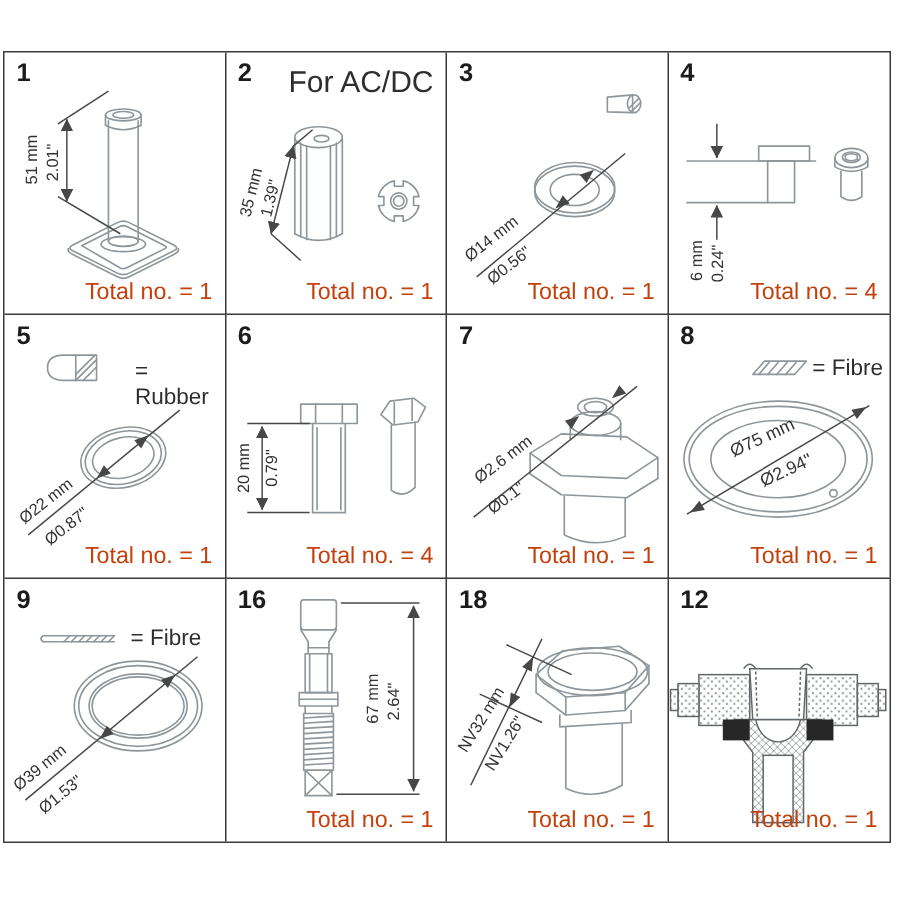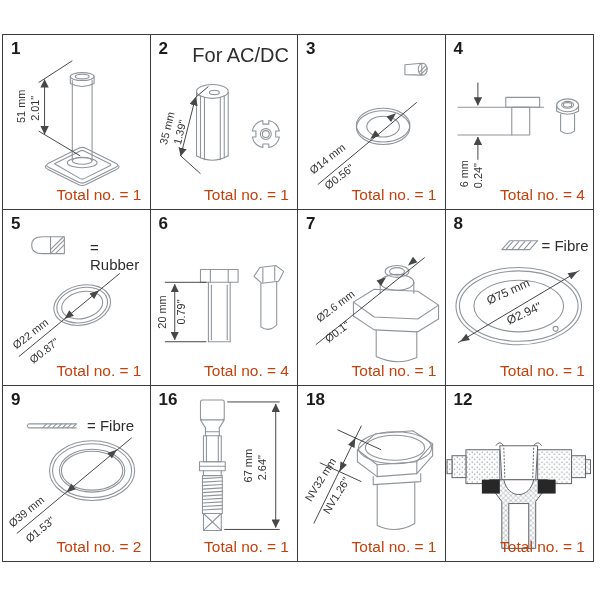--- a/index.html
+++ b/index.html
@@ -273,21 +273,20 @@
         <ellipse cx="90" cy="85" rx="31" ry="19.5"></ellipse>
       </g>
       <g>
         <line class="dim" x1="14" y1="148" x2="130" y2="52"></line>
         <path class="ah" d="M0,0 L-9.5,3.6 L-9.5,-3.6 Z" transform="translate(115,64) rotate(-40)"></path>
         <path class="ah" d="M0,0 L-9.5,3.6 L-9.5,-3.6 Z" transform="translate(64,107) rotate(140)"></path>
         <text class="dimtext" transform="translate(26,129) rotate(-39)" text-anchor="middle">Ø39 mm</text>
         <text class="dimtext" transform="translate(40,147) rotate(-39)" text-anchor="middle">Ø1.53"</text>
       </g>
     </svg>
-    <span class="total">Total no. = 2</span>
   </div>
 
   <div class="cell">
     <span class="num">16</span>
     <svg viewBox="0 0 148 176" preserveAspectRatio="none">
       <g class="part">
         <rect x="50" y="14" width="24" height="20" rx="2"></rect>
         <path d="M50,34 L55,42 M74,34 L69,42"></path>
         <line x1="55" y1="42" x2="55" y2="50"></line>
         <line x1="69" y1="42" x2="69" y2="50"></line>

